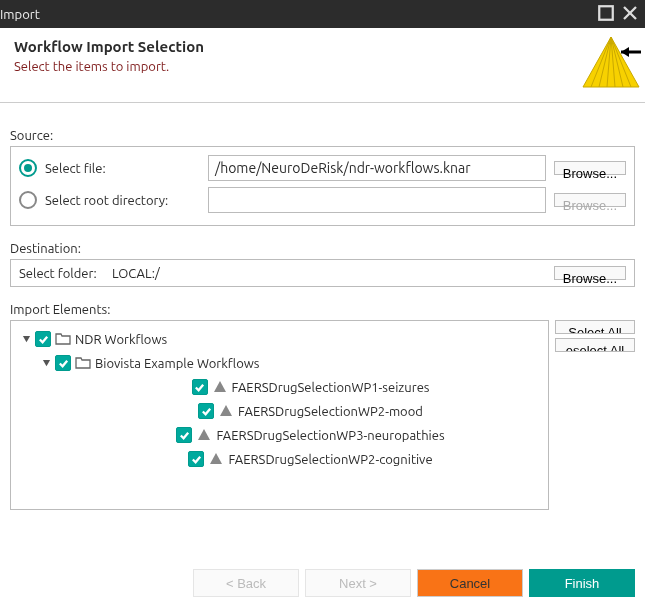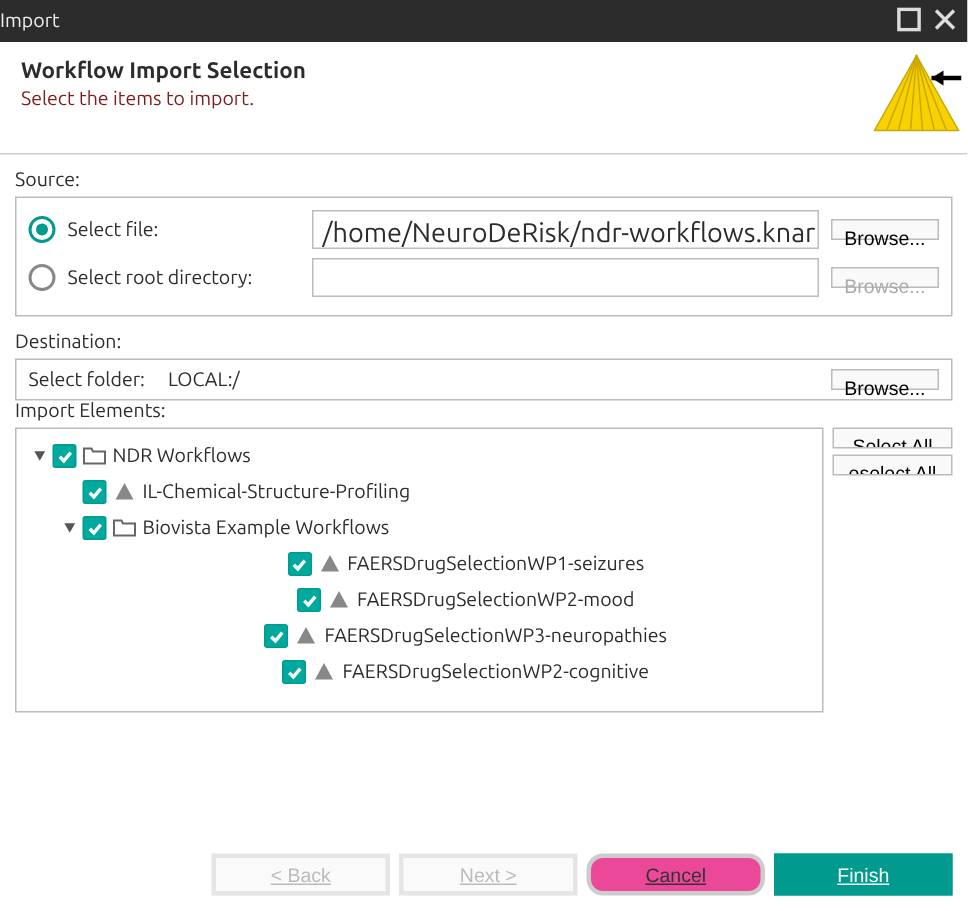--- a/index.html
+++ b/index.html
@@ -12,29 +12,29 @@
   .titlebar-btn svg { stroke: #ddd; fill: none; stroke-width: 1.5; }
   
   .header { padding: 10px 0 10px 14px; position: relative; border-bottom: 1px solid #ccc; height: 75px; }
   .header h1 { font-size: 15px; font-weight: bold; margin-bottom: 4px; }
   .header p { font-size: 13px; color: #7f1d1d; }
   .header-logo { position: absolute; right: 4px; top: 4px; width: 60px; height: 60px; }
   .header-logo svg { width: 100%; height: 100%; }
   
   .body { padding: 10px 10px; }
   
-  .section-label { font-size: 13px; margin-bottom: 4px; }
+  .section-label { font-size: 13px; margin-bottom: 4px; margin-top: 15px; }
   
   .source-box { border: 1px solid #bbb; padding: 8px 8px 6px 8px; margin-bottom: 10px; }
   .source-row { display: flex; align-items: center; gap: 8px; margin-bottom: 6px; }
   .radio { width: 18px; height: 18px; border: 2px solid #888; border-radius: 50%; display: flex; align-items: center; justify-content: center; flex-shrink: 0; cursor: pointer; }
   .radio.selected { border-color: #009b8e; }
   .radio.selected::after { content: ""; width: 8px; height: 8px; background: #009b8e; border-radius: 50%; }
   .radio-label { width: 155px; }
-  .file-input { flex: 1; border: 1px solid #bbb; padding: 4px 6px; height: 26px; font-size: 18px; background: #fff; overflow: hidden; white-space: nowrap; }
+  .file-input { flex: 1; border: 1px solid #bbb; padding: 4px 6px; height: 26px; font-size: 14px; background: #fff; overflow: hidden; white-space: nowrap; }
   .file-input.empty { background: #fff; }
   .browse-btn { border: 1px solid #bbb; background: #f9f9f9; padding: 4px 8px; height: 14px; font-size: 13px; cursor: pointer; min-width: 70px; }
   .browse-btn.disabled { color: #aaa; cursor: default; }
   
   .dest-row { display: flex; align-items: center; gap: 8px; border: 1px solid #bbb; padding: 6px 8px; }
   .dest-label { width: 85px; }
   .dest-value { flex: 1; }
   
   .elements-container { display: flex; gap: 6px; }
   .tree-box { flex: 1; border: 1px solid #bbb; padding: 6px 4px; height: 190px; overflow: auto; }
@@ -52,23 +52,23 @@
   
   .checkbox { width: 16px; height: 16px; border: 1px solid #009b8e; background: #00a99d; border-radius: 2px; display: flex; align-items: center; justify-content: center; flex-shrink: 0; cursor: pointer; }
   .checkbox svg { width: 11px; height: 11px; stroke: #fff; fill: none; stroke-width: 2.5; }
   
   .folder-icon, .wf-icon { width: 16px; height: 16px; flex-shrink: 0; display: flex; align-items: center; justify-content: center; margin-left: 2px; }
   .folder-icon svg { width: 16px; height: 14px; fill: none; stroke: #666; stroke-width: 1.3; }
   .wf-icon svg { width: 14px; height: 14px; fill: #888; }
   .tree-label { margin-left: 2px; }
   
   .footer { position: absolute; bottom: 10px; right: 10px; left: 10px; display: flex; justify-content: flex-end; gap: 6px; }
-  .nav-btn { width: 119px; height: 28px; border: 3px solid #a21caf; background: #f5f5f5; font-size: 13px; cursor: pointer; text-decoration: underline; }
+  .nav-btn { width: 106px; height: 28px; border: 1px solid #a21caf; background: #f5f5f5; font-size: 13px; cursor: pointer; }
   .nav-btn.disabled { color: #bbb; border-color: #e5e5e5; background: #fafafa; cursor: default; }
-  .nav-btn.cancel { background: #ec4899; border-color: #ccc; color: #333; border-radius: 11px; }
+  .nav-btn.cancel { background: #f97316; border-color: #ccc; color: #333; }
   .nav-btn.finish { background: #009b8e; border-color: #009b8e; color: #fff; }
 </style>
 </head>
 <body>
 
 <div class="titlebar">
   <span class="titlebar-title">Import</span>
   <div class="titlebar-controls">
     <div class="titlebar-btn">
       <svg viewBox="0 0 12 12">
@@ -142,36 +142,20 @@
             </svg>
           </span>
         <span class="folder-icon">
             <svg viewBox="0 0 16 14">
               <path d="M1 3 L1 12 L15 12 L15 4 L7 4 L6 2 L1 2 Z"></path>
             </svg>
           </span>
         <span class="tree-label">NDR Workflows</span>
       </div>
 
-      <div class="tree-row tree-indent-2">
-        <span class="expander spacer">
-            <svg></svg>
-          </span>
-        <span class="checkbox">
-            <svg viewBox="0 0 12 12">
-              <polyline points="2,6 5,9 10,3"></polyline>
-            </svg>
-          </span>
-        <span class="wf-icon">
-            <svg viewBox="0 0 14 14">
-              <polygon points="7,1 13,12 1,12"></polygon>
-            </svg>
-          </span>
-        <span class="tree-label">IL-Chemical-Structure-Profiling</span>
-      </div>
 
       <div class="tree-row tree-indent-2">
         <span class="expander">
             <svg viewBox="0 0 10 10">
               <polygon points="1,1 9,1 5,8"></polygon>
             </svg>
           </span>
         <span class="checkbox">
             <svg viewBox="0 0 12 12">
               <polyline points="2,6 5,9 10,3"></polyline>

